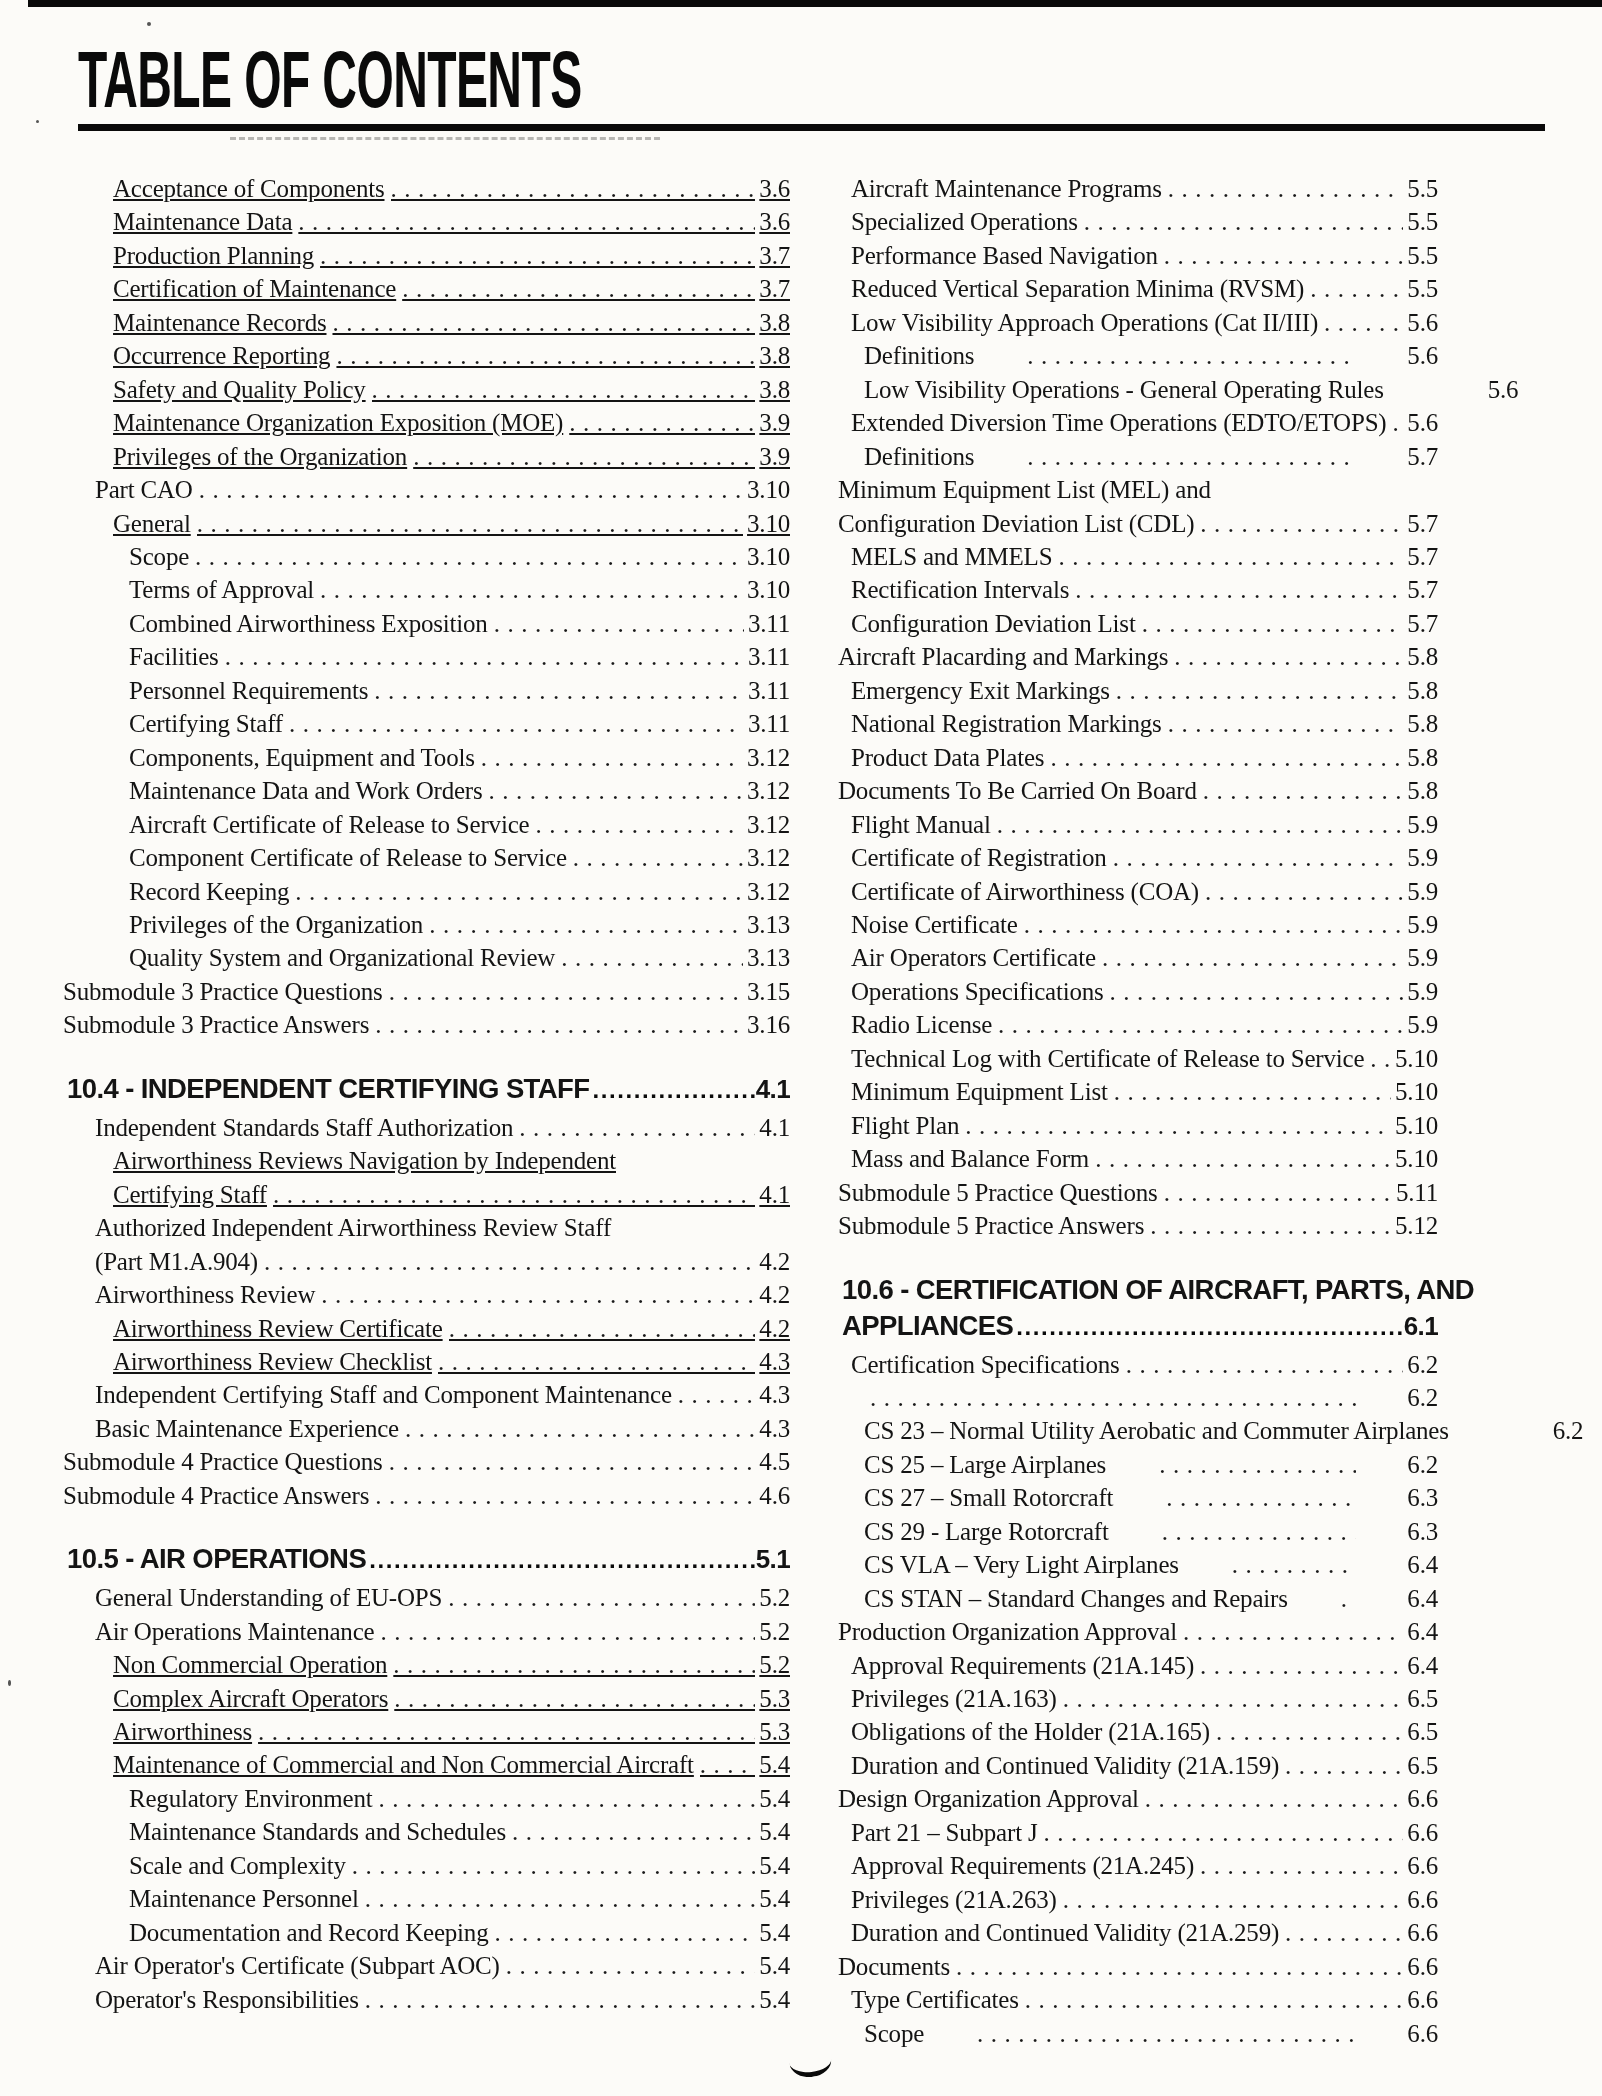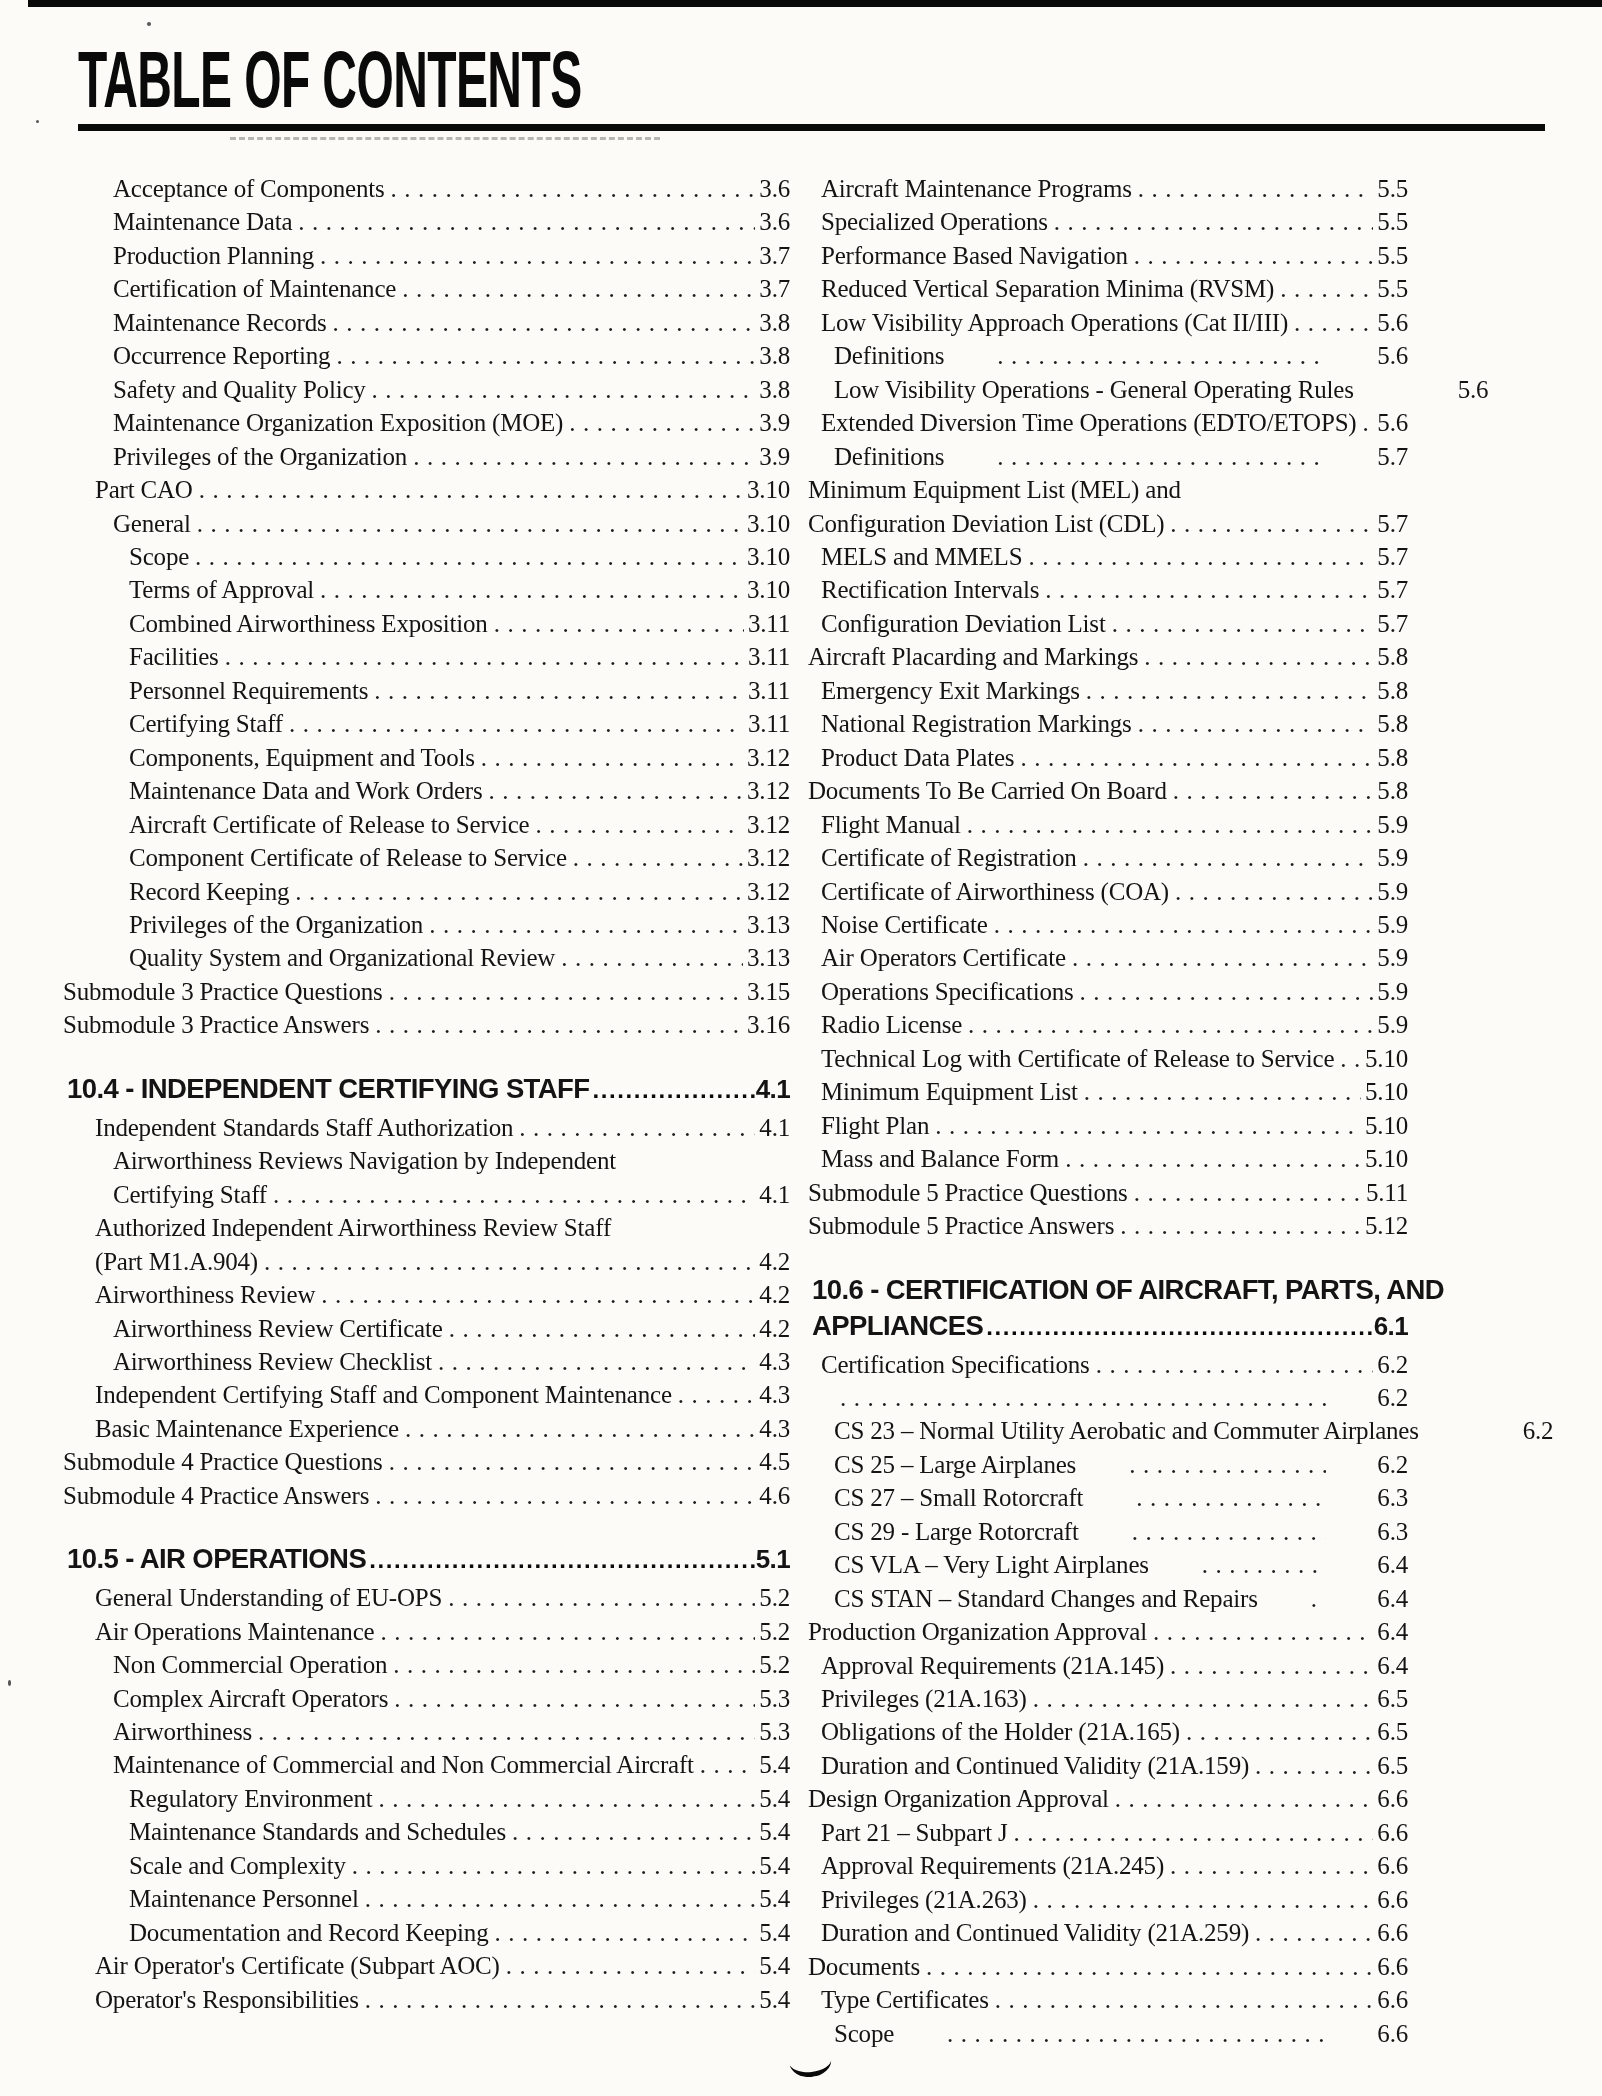--- a/index.html
+++ b/index.html
@@ -22,34 +22,34 @@
     font-family:"Liberation Sans", sans-serif;font-weight:bold;
     font-size:80px;line-height:1;letter-spacing:-1px;color:#0a0a0a;
     transform:scaleX(0.60);transform-origin:left top;white-space:nowrap;
   }
   .title-rule{position:absolute;left:78px;right:57px;top:124px;height:7px;background:#0a0a0a;}
   .title-rule-2{position:absolute;left:230px;width:430px;top:137px;height:0;
     border-bottom:3px dashed #9a9a96;opacity:.7;}
   
   .col{position:absolute;top:172px;}
   .col-left{left:63px;width:727px;}
-  .col-right{left:808px;width:600px;}
+  .col-right{left:838px;width:600px;}
   
   .toc-row{display:flex;align-items:baseline;line-height:33.45px;font-size:25px;
     color:#141414;letter-spacing:-0.2px;}
   .toc-row .lbl{flex:0 0 auto;white-space:nowrap;}
   .toc-row .dots{flex:1 1 auto;min-width:0;overflow:hidden;white-space:nowrap;margin:0 4px 0 6px;}
   .toc-row .dots::after{
     content:"..................................................................................................";
     letter-spacing:7.5px;font-size:25px;color:#1a1a1a;
   }
   .toc-row .pg{flex:0 0 auto;white-space:nowrap;}
   
   .col-left  .ind-1{padding-left:32px;}
-  .col-left  .ind-2{padding-left:50px;}
+  .col-left  .ind-2{padding-left:50px;text-decoration:underline;}
   .col-left  .ind-3{padding-left:66px;}
   .col-right .ind-1{padding-left:13px;}
   .col-right .ind-2{padding-left:26px;gap:47px;}
   
   .toc-heading{
     font-family:"Liberation Sans", sans-serif;font-weight:bold;color:#0a0a0a;
     font-size:27.5px;letter-spacing:-0.6px;line-height:36px;margin:29px 0 3px 4px;
   }
   .toc-heading .toc-row{line-height:36px;font-size:27.5px;letter-spacing:-0.6px;}
   .toc-heading .dots{margin:0 1px 0 3px;}

